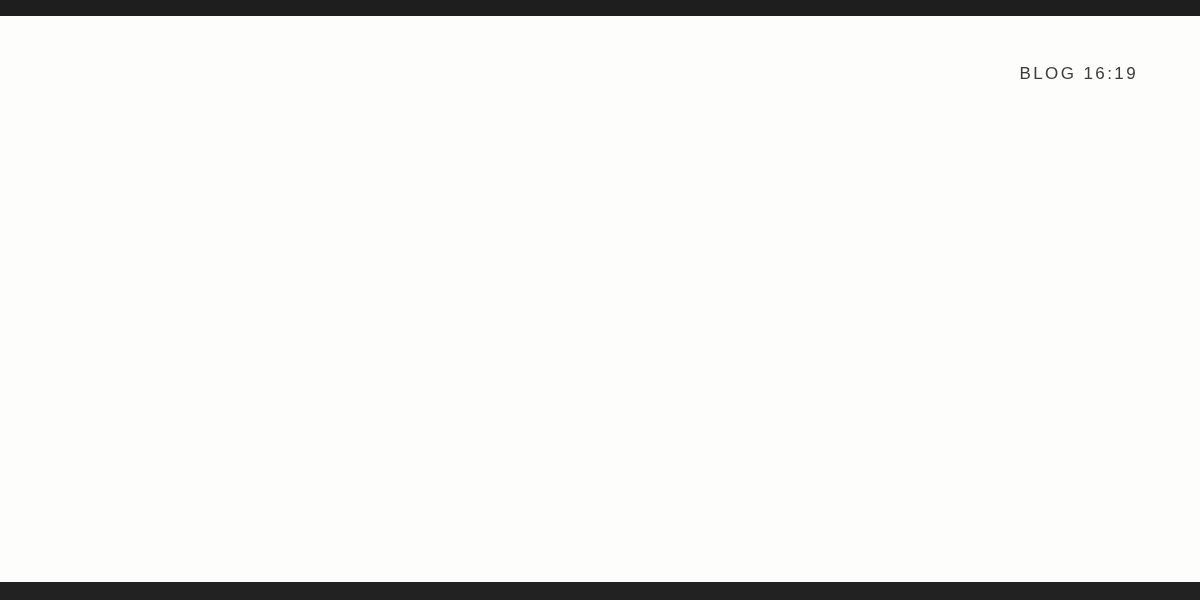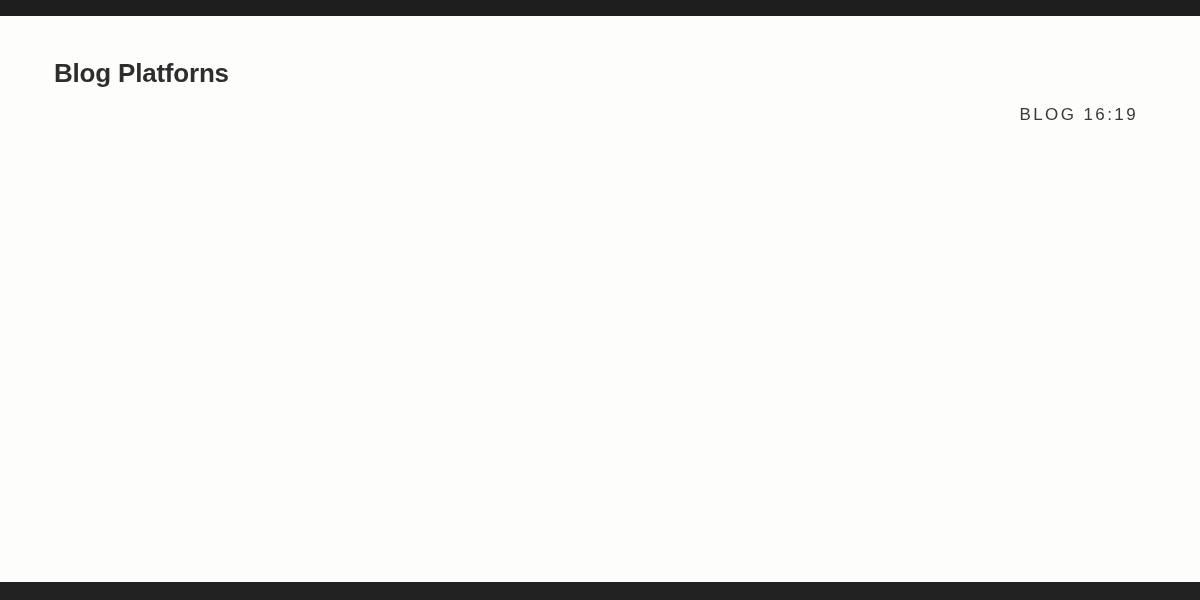--- a/index.html
+++ b/index.html
@@ -51,21 +51,20 @@
   }
   .header-meta {
     position: absolute;
     right: 62px;
     top: 64px;
     font-size: 17px;
     letter-spacing: 2.4px;
     color: #3a3a3a;
     white-space: nowrap;
     font-family: "Liberation Sans", sans-serif;
-    margin-top: 41px;
   }
 
   
   .flow {
     position: absolute;
     left: 0;
     top: 190px;
     width: 1200px;
     height: 200px;
   }
@@ -73,21 +72,20 @@
 
   .bar-top, .bar-bottom, .page-title, .header-meta { z-index: 3; }
 </style>
 </head>
 <body>
 
 <div class="slide">
 
   <div class="bar-top"></div>
 
-  <div class="page-title">Blog Platforns</div>
 
   <div class="header-meta">BLOG 16:19</div>
 
   <div class="flow">
     <svg class="flow-svg" width="1200" height="200" viewBox="0 0 1200 200">
 
       <defs>
         <clipPath id="clip-node1">
           <rect x="178" y="248" width="154" height="118" rx="18"></rect>
         </clipPath>

